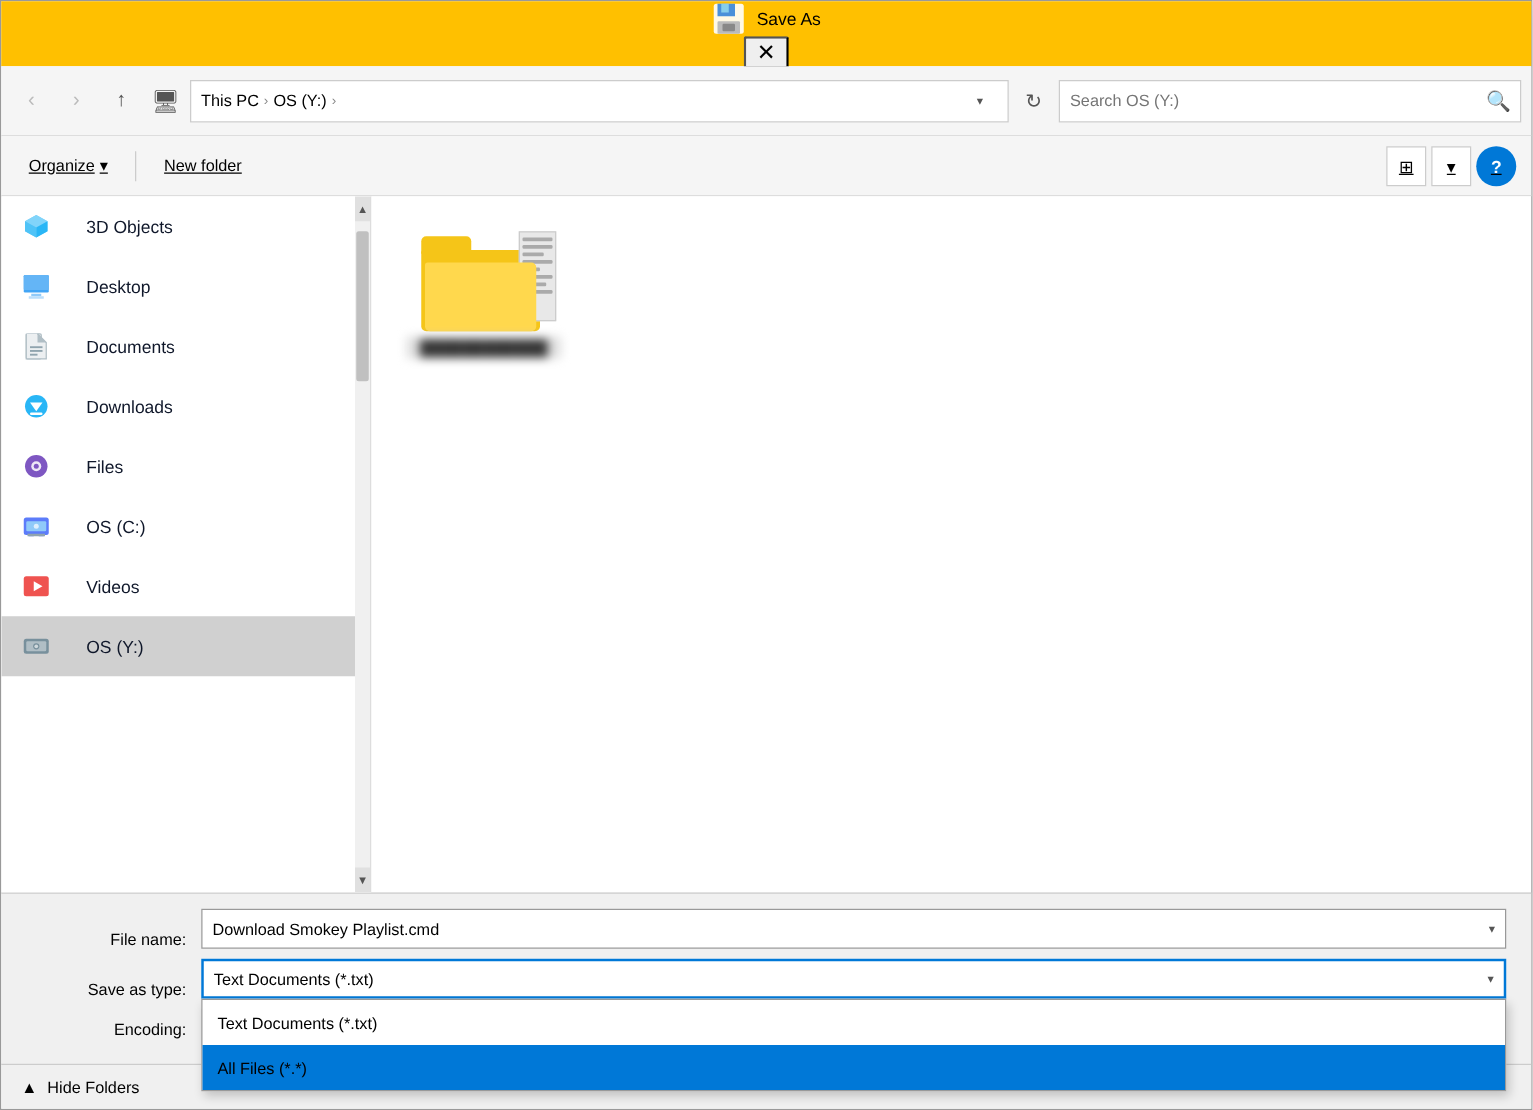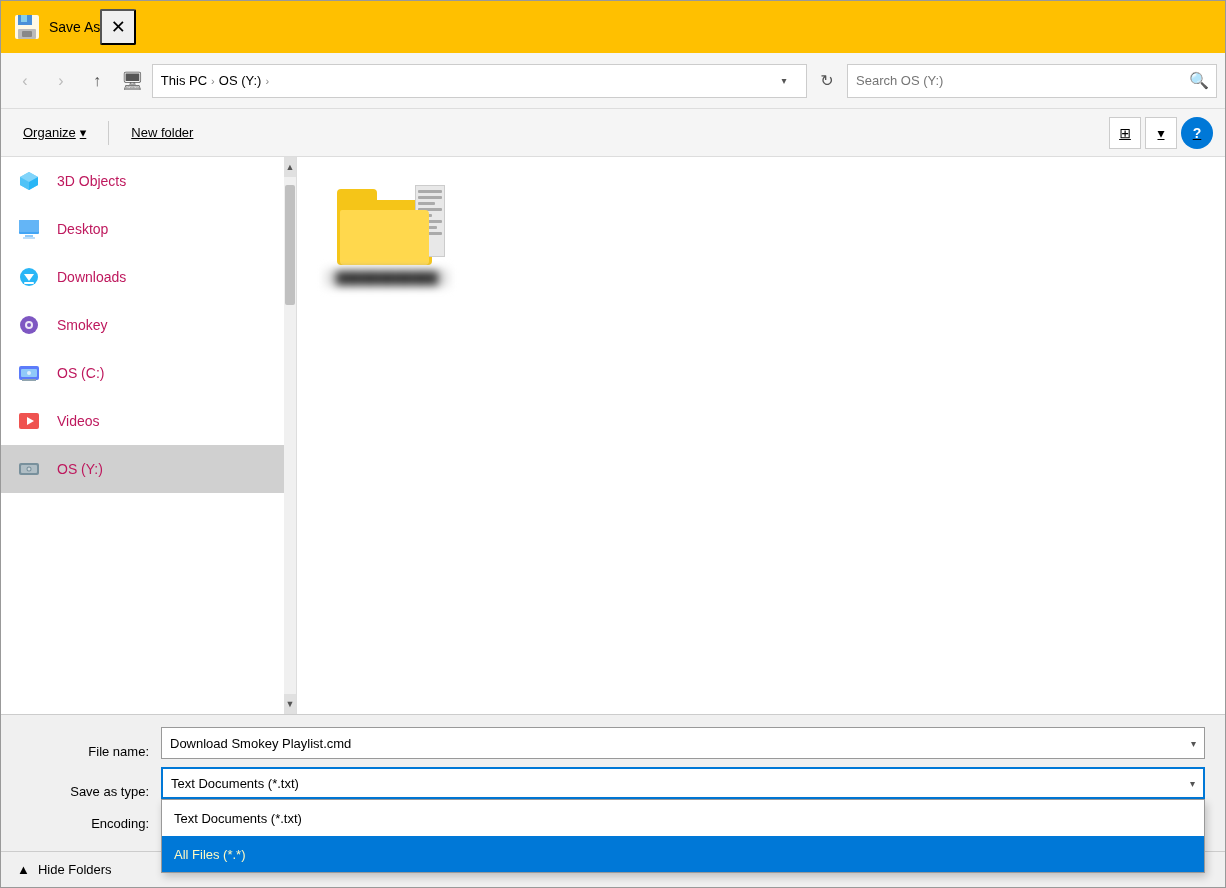--- a/index.html
+++ b/index.html
@@ -23,21 +23,23 @@
       box-shadow: 4px 4px 16px rgba(0,0,0,0.4);
     }
 
     
     .title-bar {
       background: #FFC000;
       height: 52px;
       display: flex;
       align-items: center;
       padding: 0 12px;
+      justify-content: space-between;
       flex-shrink: 0;
+      flex-direction: column;
     }
 
     .title-bar-left {
       display: flex;
       align-items: center;
       gap: 8px;
     }
 
     .title-icon {
       width: 28px;
@@ -250,24 +252,24 @@
       overflow-y: auto;
       flex-shrink: 0;
       position: relative;
     }
 
     .sidebar-item {
       height: 48px;
       display: flex;
       align-items: center;
       padding: 0 16px;
-      gap: 16px;
+      gap: 28px;
       cursor: pointer;
       font-size: 14px;
-      color: #be185d;
+      color: #0f172a;
     }
     .sidebar-item.active { background: #d0d0d0; }
 
     .sidebar-icon {
       width: 24px;
       height: 24px;
       display: flex;
       align-items: center;
       justify-content: center;
       flex-shrink: 0;
@@ -466,21 +468,21 @@
     }
 
     .savetype-option {
       height: 36px;
       padding: 0 12px;
       display: flex;
       align-items: center;
       font-size: 13px;
       cursor: pointer;
     }
-    .savetype-option.selected { background: #0078d7; color: #fef9c3; }
+    .savetype-option.selected { background: #0078d7; color: #000000; }
 
     .encoding-row {
       display: flex;
       align-items: center;
       margin-top: 8px;
     }
 
     .encoding-select {
       height: 32px;
       border: 1px solid #999;
@@ -624,41 +626,55 @@
           <svg width="22" height="22" viewBox="0 0 22 22">
               <rect x="1" y="2" width="20" height="14" rx="1" fill="#42a5f5"></rect>
               <rect x="1" y="2" width="20" height="12" rx="1" fill="#64b5f6"></rect>
               <rect x="7" y="17" width="8" height="2" fill="#90caf9"></rect>
               <rect x="5" y="19" width="12" height="2" fill="#bbdefb"></rect>
             </svg>
         </div>
         <span>Desktop</span>
       </div>
 
+      <div class="sidebar-item">
+        <div class="sidebar-icon">
+          <svg width="22" height="22" viewBox="0 0 22 22">
+              <rect x="3" y="1" width="12" height="20" rx="1" fill="#eceff1"></rect>
+              <rect x="3" y="1" width="12" height="20" rx="1" fill="none" stroke="#b0bec5" stroke-width="1"></rect>
+              <path d="M12 1 L19 8 L19 21 L3 21 L3 1" fill="#eceff1" stroke="#b0bec5" stroke-width="1"></path>
+              <path d="M12 1 L12 8 L19 8" fill="#b0bec5"></path>
+              <rect x="6" y="11" width="10" height="1.5" fill="#90a4ae"></rect>
+              <rect x="6" y="14" width="10" height="1.5" fill="#90a4ae"></rect>
+              <rect x="6" y="17" width="6" height="1.5" fill="#90a4ae"></rect>
+            </svg>
+        </div>
+        <span>Documents</span>
+      </div>
 
       <div class="sidebar-item">
         <div class="sidebar-icon">
           <svg width="22" height="22" viewBox="0 0 22 22">
               <circle cx="11" cy="11" r="9" fill="#29b6f6"></circle>
               <polygon points="11,15 6,8 16,8" fill="#fff"></polygon>
               <rect x="6" y="16" width="10" height="2" fill="#fff" rx="1"></rect>
             </svg>
         </div>
         <span>Downloads</span>
       </div>
 
       <div class="sidebar-item">
         <div class="sidebar-icon">
           <svg width="22" height="22" viewBox="0 0 22 22">
               <circle cx="11" cy="11" r="9" fill="#7e57c2"></circle>
               <circle cx="11" cy="11" r="4" fill="#ede7f6"></circle>
               <circle cx="11" cy="11" r="2" fill="#7e57c2"></circle>
             </svg>
         </div>
-        <span>Smokey</span>
+        <span>Files</span>
       </div>
 
 
       <div class="sidebar-item">
         <div class="sidebar-icon">
           <svg width="22" height="22" viewBox="0 0 22 22">
               <rect x="1" y="4" width="20" height="14" rx="2" fill="#5c7cfa"></rect>
               <rect x="3" y="7" width="16" height="8" rx="1" fill="#90caf9"></rect>
               <rect x="5" y="16" width="4" height="3" fill="#5c7cfa"></rect>
               <rect x="13" y="16" width="4" height="3" fill="#5c7cfa"></rect>

